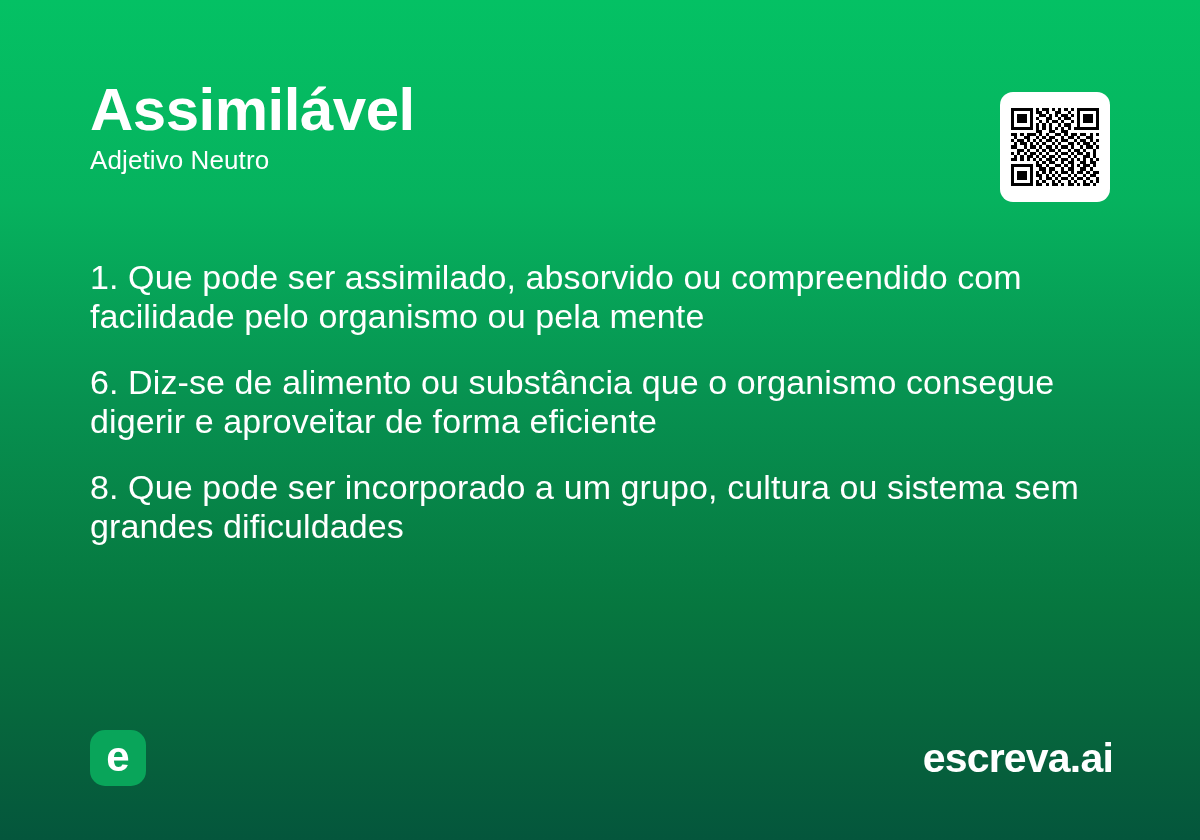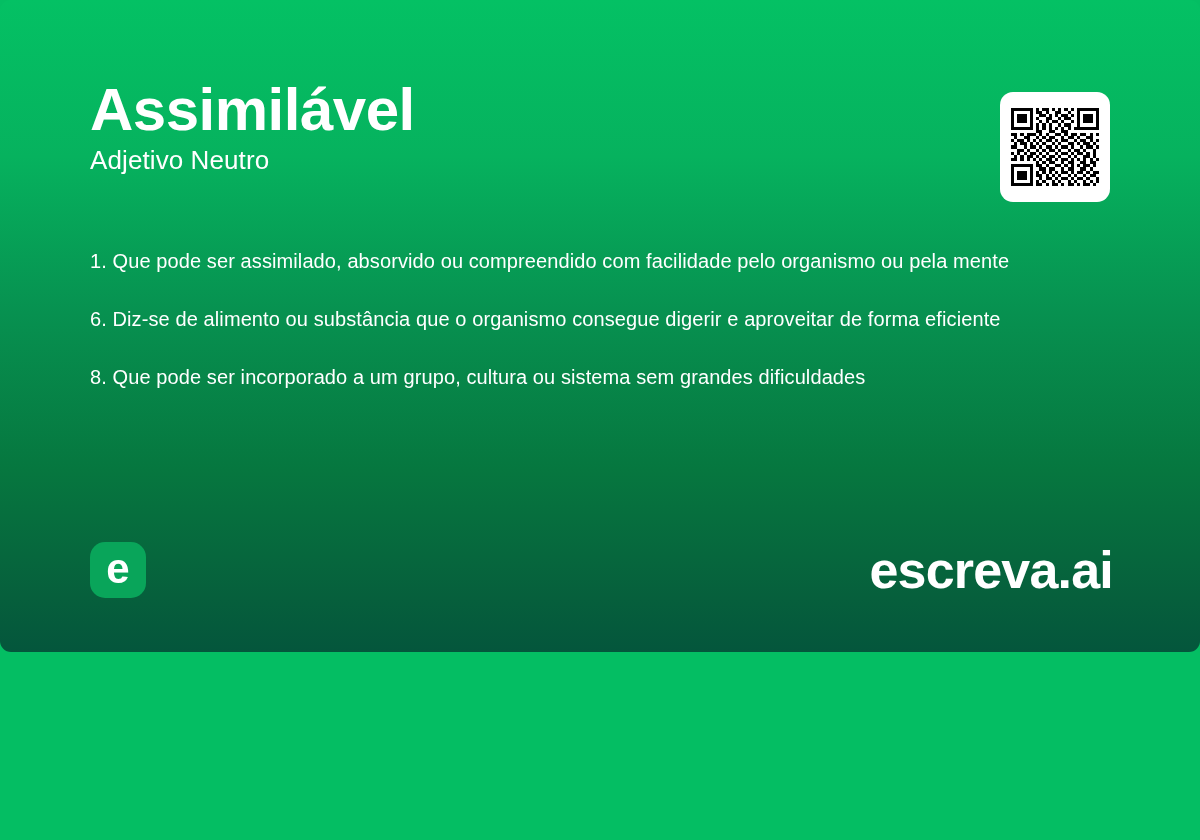--- a/index.html
+++ b/index.html
@@ -12,32 +12,31 @@
   }
 
   body {
     font-family: "Liberation Sans", "DejaVu Sans", sans-serif;
     background: #04BE63;
   }
 
   .card {
     position: relative;
     width: 1200px;
-    height: 652px;
+    height: 840px;
     background: linear-gradient(
       180deg,
       #04C164 0%,
       #06B25E 24%,
       #079150 48%,
       #06773F 72%,
       #065F3C 92%,
       #04563C 100%
     );
     overflow: hidden;
-    border-radius: 11px;
   }
 
   
   .header {
     position: absolute;
     top: 78px;
     left: 90px;
     right: 90px;
     height: 130px;
   }
@@ -89,26 +88,27 @@
 
   
   .definitions {
     position: absolute;
     top: 246px;
     left: 90px;
     width: 1025px;
   }
 
   .definition {
-    font-size: 20px;
+    font-size: 34px;
     font-weight: 400;
     color: #ffffff;
-    line-height: 31px;
+    line-height: 39px;
     letter-spacing: 0.1px;
     margin-bottom: 27px;
+    margin-top: 12px;
   }
 
   .definition:last-child { margin-bottom: 0; }
 
   
   .footer {
     position: absolute;
     left: 90px;
     right: 87px;
     bottom: 52px;
@@ -130,21 +130,21 @@
 
   .brand-logo .glyph {
     font-size: 42px;
     font-weight: 700;
     color: #ffffff;
     line-height: 1;
     margin-top: -3px;
   }
 
   .wordmark {
-    font-size: 52px;
+    font-size: 41px;
     font-weight: 800;
     color: #ffffff;
     letter-spacing: -0.8px;
     line-height: 1;
     white-space: nowrap;
   }
 </style>
 </head>
 <body>
 

